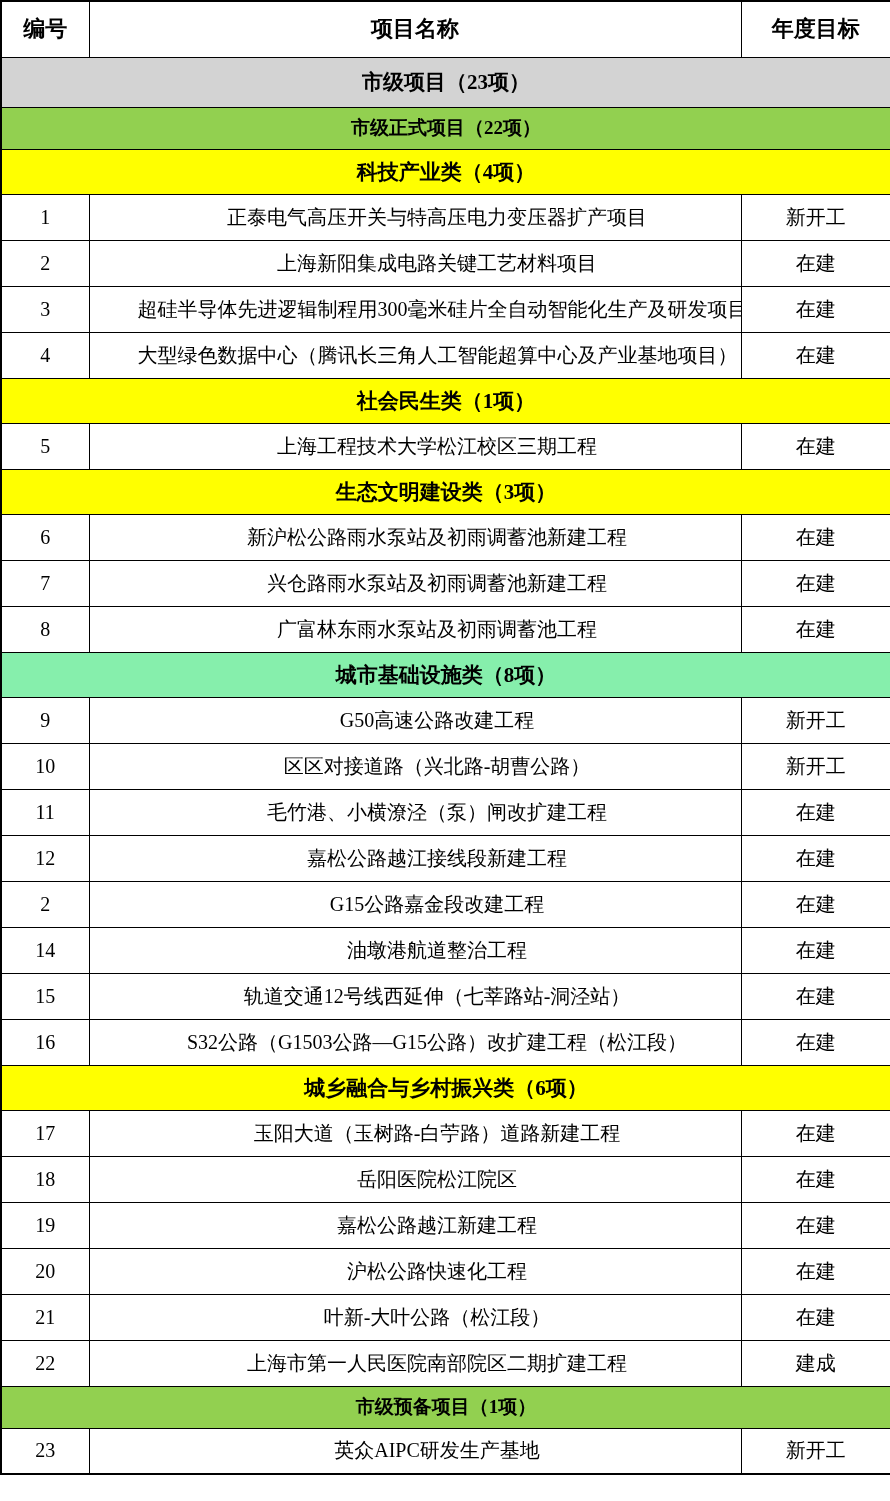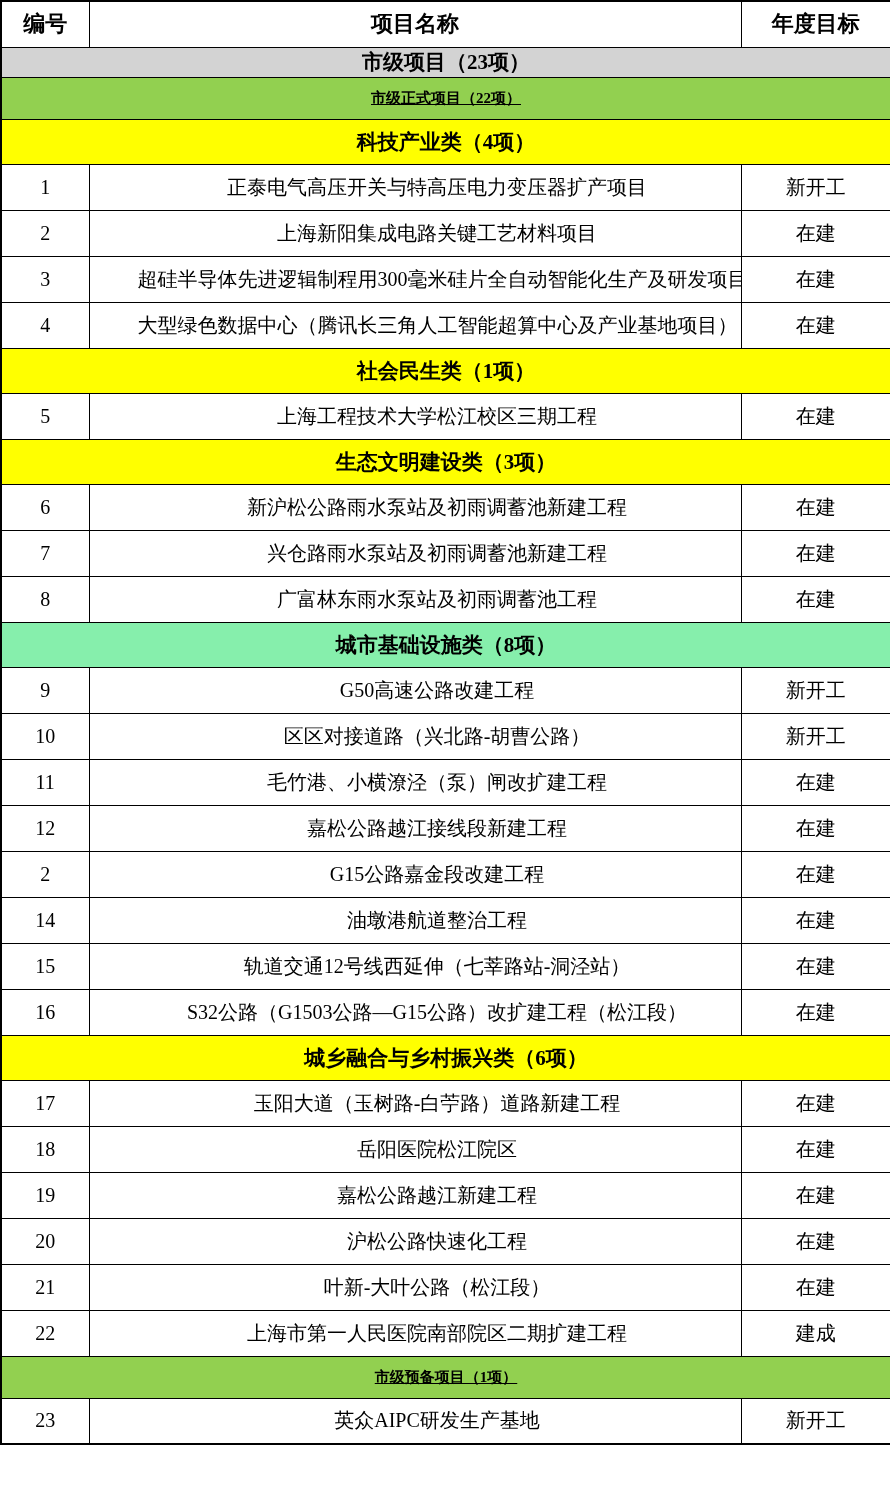--- a/index.html
+++ b/index.html
@@ -3,26 +3,26 @@
 <meta charset="utf-8">
 <style>
   html,body{margin:0;padding:0;background:#ffffff;}
   body{font-family:"Liberation Serif","DejaVu Serif",serif;color:#000;}
   .table-wrap{width:890px;}
   table{width:890px;border-collapse:collapse;table-layout:fixed;border:2px solid #000;}
   col.c-id{width:88px;}
   col.c-name{width:652px;}
   col.c-status{width:150px;}
   th,td{border:1px solid #000;text-align:center;vertical-align:middle;padding:0 4px;box-sizing:border-box;overflow:hidden;}
-  tr.header-row{height:46px;}
+  tr.header-row{height:56px;}
   tr.header-row th{font-size:22px;font-weight:bold;background:#ffffff;}
-  tr.group-row{height:30px;}
+  tr.group-row{height:50px;}
   tr.group-row td{font-size:21px;font-weight:bold;}
   tr.subgroup-row{height:42px;}
-  tr.subgroup-row td{font-size:15px;font-weight:bold;text-decoration:underline;}
+  tr.subgroup-row td{font-size:19px;font-weight:bold;}
   tr.category-row{height:45px;border-radius:18px;}
   tr.category-row td{font-size:21px;font-weight:bold;}
   tr.item-row{height:46px;}
   tr.item-row td{font-size:20px;font-weight:normal;}
   td.name-cell{white-space:nowrap;padding-left:48px;}
 </style>
 </head>
 <body>
 
 <div class="table-wrap">

